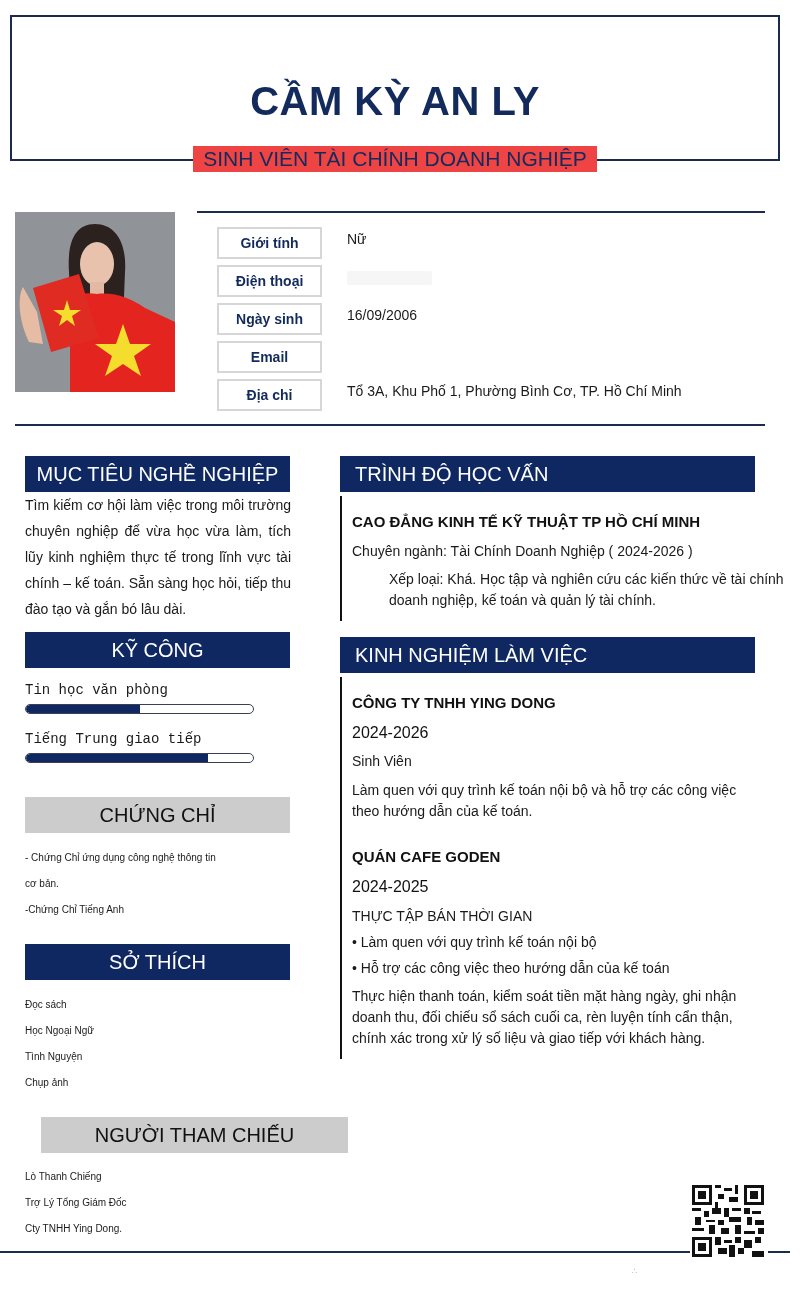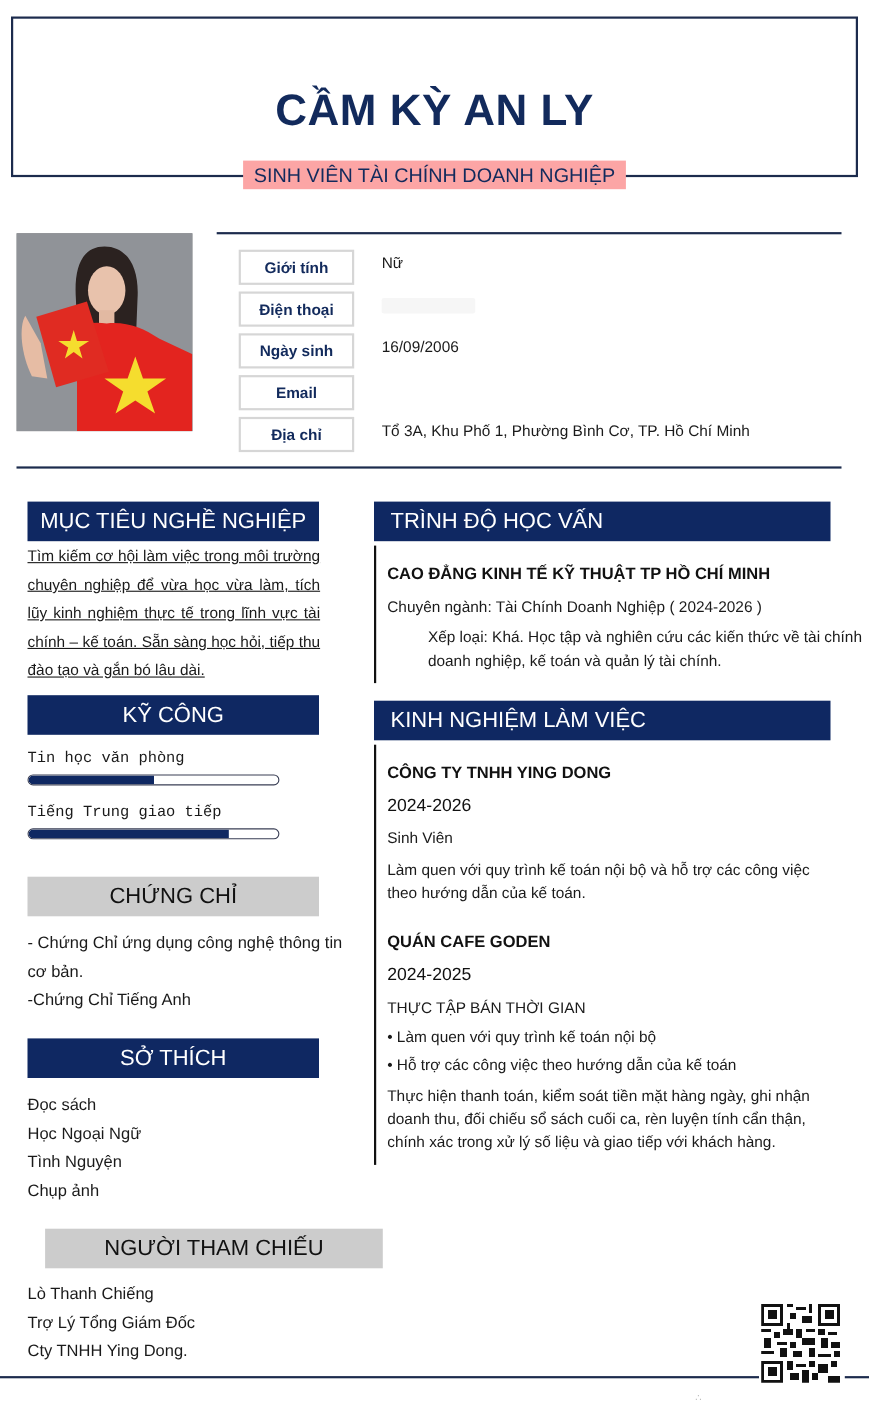--- a/index.html
+++ b/index.html
@@ -13,21 +13,21 @@
   }
   .name {
     position: absolute; left: 0; top: 62px; width: 100%; text-align: center;
     font-size: 40px; font-weight: bold; color: #122a5c; letter-spacing: 0.5px;
   }
   .subtitle-wrap {
     position: absolute; left: 10px; top: 146px; width: 770px; height: 28px;
     display: flex; justify-content: center;
   }
   .subtitle {
-    background: #fca5a5; padding: 0 10px; font-size: 18px; color: #122a5c;
+    background: #ef4444; padding: 0 10px; font-size: 21px; color: #122a5c;
     line-height: 26px; height: 26px;
   }
 
   
   .photo {
     position: absolute; left: 15px; top: 212px; width: 160px; height: 180px;
     background: #8a8d91; overflow: hidden;
   }
   .photo svg { width: 100%; height: 100%; display: block; }
 
@@ -47,31 +47,31 @@
   
   .sec-dark {
     position: absolute; background: #0f2862; color: #ffffff; font-size: 20px; height: 36px; line-height: 36px;
   }
   .sec-dark.center { text-align: center; }
   .sec-dark.left { padding-left: 15px; }
   .sec-gray {
     position: absolute; background: #cccccc; color: #111111; font-size: 20px; height: 36px; line-height: 36px; text-align: center;
   }
 
-  .para { position: absolute; font-size: 14px; color: #1a1a1a; text-decoration: underline; }
+  .para { position: absolute; font-size: 14px; color: #1a1a1a; }
   .objective { left: 25px; top: 492px; width: 266px; line-height: 26px; text-align: justify; }
 
   .skill-label { position: absolute; left: 25px; font-size: 14px; color: #1a1a1a; font-family: Liberation Mono, monospace; }
   .bar {
     position: absolute; left: 25px; width: 229px; height: 10px; border: 1.5px solid #3a3f55;
     border-radius: 5px; background: #fff; overflow: hidden;
   }
   .bar-fill { height: 100%; background: #0f2862; border-radius: 5px 0 0 5px; }
 
-  .list-line { position: absolute; left: 25px; font-size: 15px; color: #1a1a1a; line-height: 20px; }
+  .list-line { position: absolute; left: 25px; font-size: 10px; color: #1a1a1a; line-height: 20px; }
 
   
   .vline { position: absolute; width: 2px; background: #111; }
   .r-title { position: absolute; left: 352px; font-size: 15px; font-weight: bold; color: #111; }
   .r-text { position: absolute; left: 352px; width: 400px; font-size: 14px; color: #1a1a1a; line-height: 21px; }
   .r-year { position: absolute; left: 352px; font-size: 16px; color: #111; }
 
   
   .qr { position: absolute; left: 692px; top: 1185px; width: 72px; height: 72px; background:#fff; }
   .qr svg { width: 100%; height: 100%; display: block; }

